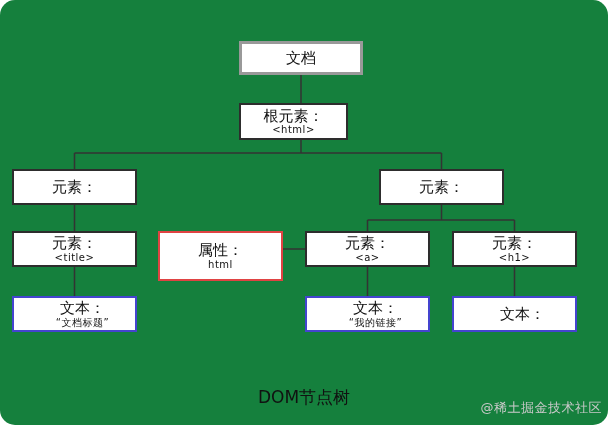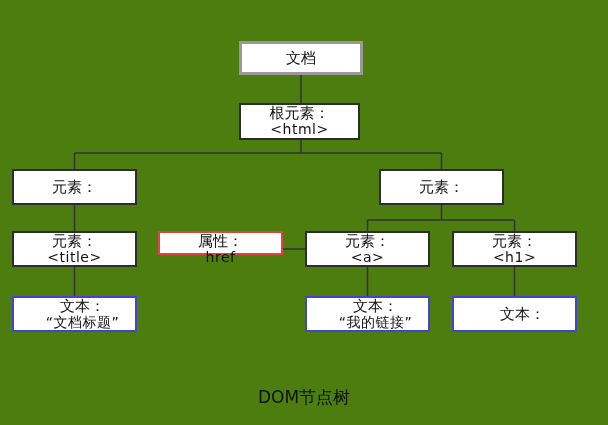--- a/index.html
+++ b/index.html
@@ -5,42 +5,43 @@
   html, body {
     margin: 0;
     padding: 0;
     background: #ffffff;
     font-family: "DejaVu Sans", "Liberation Sans", sans-serif;
   }
   #stage {
     position: relative;
     width: 608px;
     height: 425px;
-    background: #4d7c0f;
+    background: #15803d;
     overflow: hidden;
+    border-radius: 15px;
   }
   #connectors {
     position: absolute;
     left: 0; top: 0;
     width: 608px; height: 425px;
   }
   .node {
     position: absolute;
     box-sizing: border-box;
     background: #ffffff;
     display: flex;
     flex-direction: column;
     align-items: center;
     justify-content: center;
     text-align: center;
     line-height: 1.12;
     color: #111111;
   }
   .node .l1 { font-size: 15px; }
-  .node .l2 { font-size: 14px; letter-spacing: 0.5px; }
+  .node .l2 { font-size: 10px; letter-spacing: 0.5px; }
   .node-elem  { border: 2px solid var(--element-border, #2d2d2d); }
   .node-doc   { border: 3px solid var(--document-border, #999999); }
   .node-attr  { border: 2px solid var(--attribute-border, #e04343); }
   .node-text  { border: 2px solid var(--text-border, #4444cf); padding-left: 16px; }
   #caption {
     position: absolute;
     left: 0;
     right: 0;
     top: 386px;
     text-align: center;
@@ -83,41 +84,41 @@
 
       <path d="M367.5 267 V296"></path>
       <path d="M514.5 267 V296"></path>
     </g>
   </svg>
 
   <div class="node node-doc" style="left:239px; top:41px; width:124px; height:34px;">
     <div class="l1">文档</div>
   </div>
 
-  <div class="node node-elem" style="left:239px; top:103px; width:121px; height:37px;">
+  <div class="node node-elem" style="left:239px; top:103px; width:109px; height:37px;">
     <div class="l1">根元素：</div>
     <div class="l2">&lt;html&gt;</div>
   </div>
 
   <div class="node node-elem" style="left:12px; top:169px; width:125px; height:36px;">
     <div class="l1">元素：</div>
   </div>
 
   <div class="node node-elem" style="left:379px; top:169px; width:125px; height:36px;">
     <div class="l1">元素：</div>
   </div>
 
   <div class="node node-elem" style="left:12px; top:231px; width:125px; height:36px;">
     <div class="l1">元素：</div>
     <div class="l2">&lt;title&gt;</div>
   </div>
 
-  <div class="node node-attr" style="left:158px; top:231px; width:125px; height:24px;justify-content:space-between;">
+  <div class="node node-attr" style="left:158px; top:231px; width:125px; height:50px;">
     <div class="l1">属性：</div>
-    <div class="l2">href</div>
+    <div class="l2">html</div>
   </div>
 
   <div class="node node-elem" style="left:305px; top:231px; width:125px; height:36px;">
     <div class="l1">元素：</div>
     <div class="l2">&lt;a&gt;</div>
   </div>
 
   <div class="node node-elem" style="left:452px; top:231px; width:125px; height:36px;">
     <div class="l1">元素：</div>
     <div class="l2">&lt;h1&gt;</div>
@@ -132,14 +133,15 @@
     <div class="l1">文本：</div>
     <div class="l2">“我的链接”</div>
   </div>
 
   <div class="node node-text" style="left:452px; top:296px; width:125px; height:36px;">
     <div class="l1">文本：</div>
   </div>
 
   <div id="caption">DOM节点树</div>
 
+  <div id="watermark">@稀土掘金技术社区</div>
 
 </div>
 
 </body></html>

